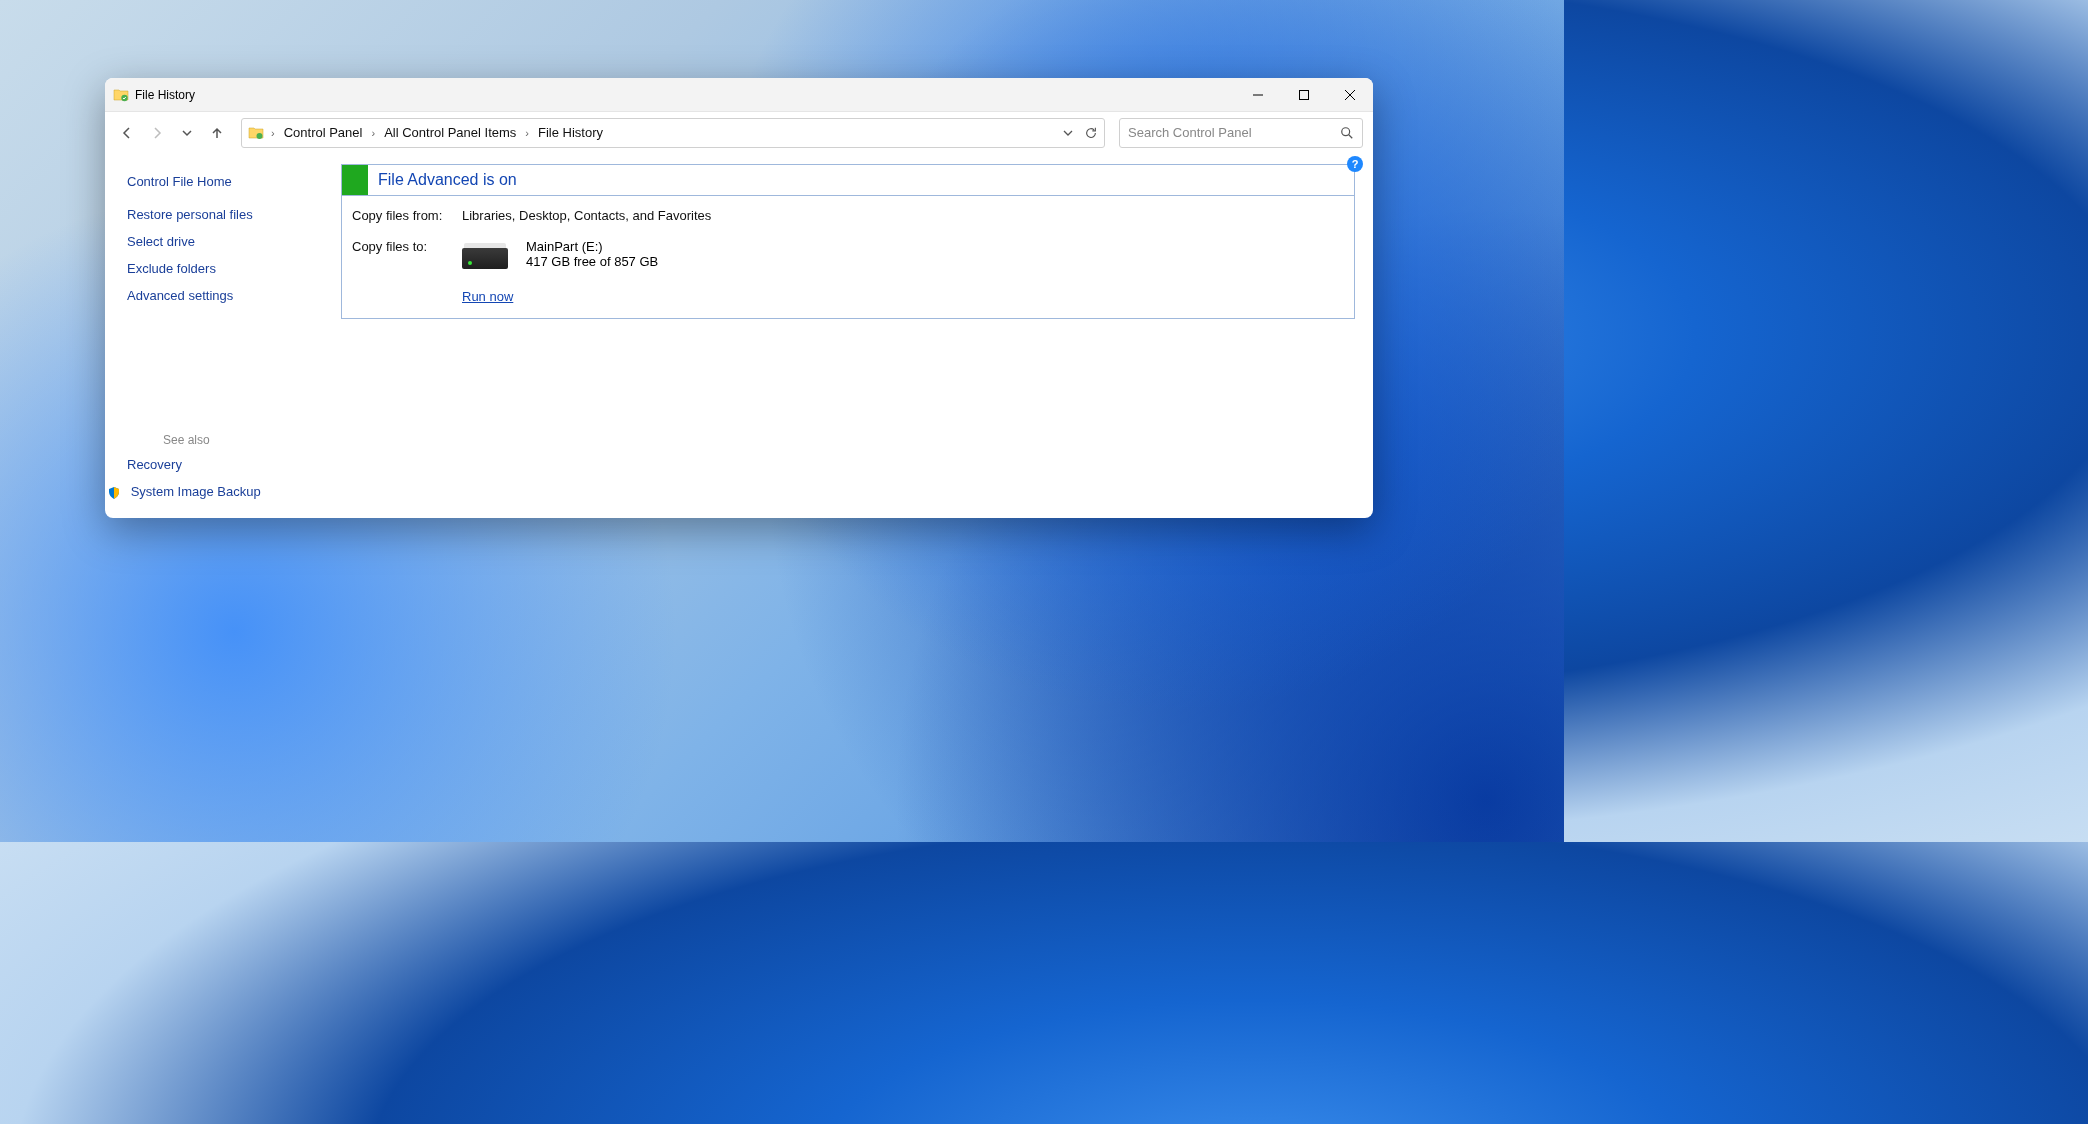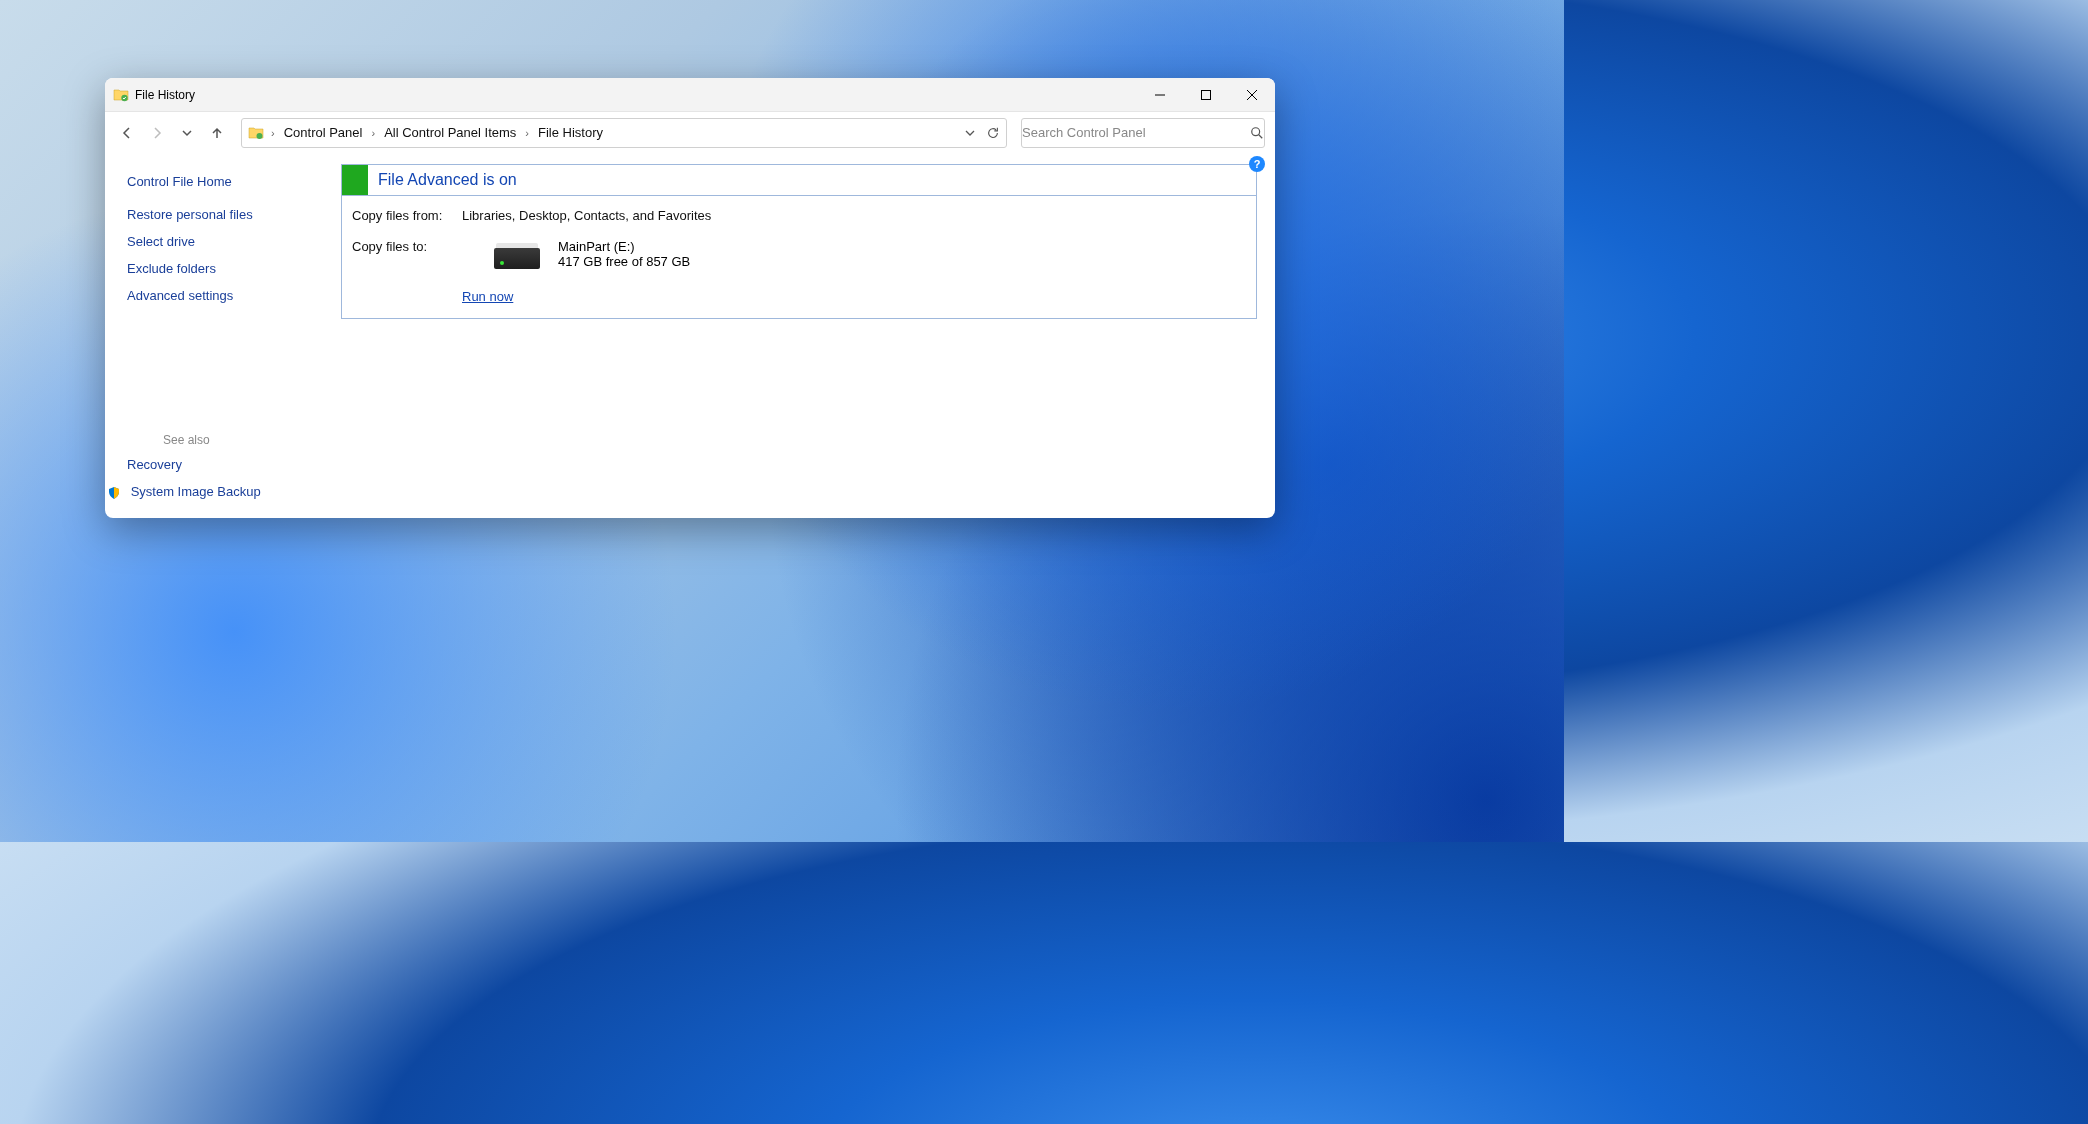--- a/index.html
+++ b/index.html
@@ -17,21 +17,21 @@
     background:
       radial-gradient(circle at 75% 30%, rgba(30,110,230,0.9) 0%, rgba(30,110,230,0.0) 35%),
       radial-gradient(circle at 85% 55%, rgba(10,70,180,0.9) 0%, rgba(10,70,180,0.0) 40%),
       radial-gradient(circle at 15% 75%, rgba(60,140,250,0.9) 0%, rgba(60,140,250,0.0) 30%),
       radial-gradient(circle at 95% 95%, rgba(5,50,150,0.95) 0%, rgba(5,50,150,0.0) 35%),
       linear-gradient(135deg, #c8dceb 0%, #aec9e2 30%, #7fb3e8 60%, #4a8fe0 100%);
   }
   .window {
     position: absolute;
     left: 105px; top: 78px;
-    width: 1170px; height: 440px;
+    width: 1268px; height: 440px;
     background: #ffffff;
     border-radius: 8px;
     box-shadow: 0 12px 40px rgba(0,0,0,0.35);
     overflow: hidden;
     display: flex;
     flex-direction: column;
   }
   
   .titlebar {
     height: 34px;
@@ -82,21 +82,21 @@
     margin-left: 6px;
     background: #fff;
   }
   .addressbar .crumb { padding: 0 2px; }
   .addressbar .sep { color:#666; padding: 0 3px; font-size: 11px;}
   .addr-right { margin-left:auto; display:flex; gap:10px; align-items:center; color:#555;}
   .searchbox {
     width: 244px; height: 30px;
     border: 1px solid #d0d0d0; border-radius: 3px;
     margin-left: 8px;
-    display:flex; align-items:center; padding: 0 0;
+    display:flex; align-items:center; padding: 0 8px;
     background:#fff;
   }
   .searchbox input {
     border:none; outline:none; flex:1; font-size:13px; color:#111;
     font-family: inherit;
   }
   .searchbox input::placeholder { color:#888; }
   .search-icon { color:#555; }
 
   
@@ -147,21 +147,21 @@
   .status-title {
     color:#1346b3; font-size:16px; padding-left:10px;
   }
   .status-body {
     padding: 12px 10px 14px 10px;
     font-size:13px;
   }
   .status-row { display:flex; margin-bottom: 16px;}
   .status-label { width:110px; color:#111; }
   .status-value { color:#111; }
-  .drive-row { display:flex; align-items:flex-start;margin-left:32px; }
+  .drive-row { display:flex; align-items:flex-start; }
   .drive-icon { width:46px; height:26px; margin: 4px 18px 0 0; position:relative; }
   .drive-icon .top { position:absolute; top:0; left:2px; right:2px; height:6px; background:#e6e6e6; border-radius:2px 2px 0 0;}
   .drive-icon .body2 { position:absolute; top:5px; left:0; right:0; bottom:0; background:linear-gradient(#3a3a3a,#1f1f1f); border-radius:2px;}
   .drive-icon .led { position:absolute; bottom:4px; left:6px; width:4px; height:4px; background:#38e838; border-radius:50%;}
   .run-link { color:#1346b3; text-decoration: underline; cursor:pointer; margin-left: 110px;}
 
   .turnoff-row { display:flex; justify-content:flex-end; margin-top:6px;}
   .turnoff-btn {
     border:1px solid #0078d4; background:#fff; color:#222;
     padding: 4px 22px; font-size:13px; font-family:inherit;

